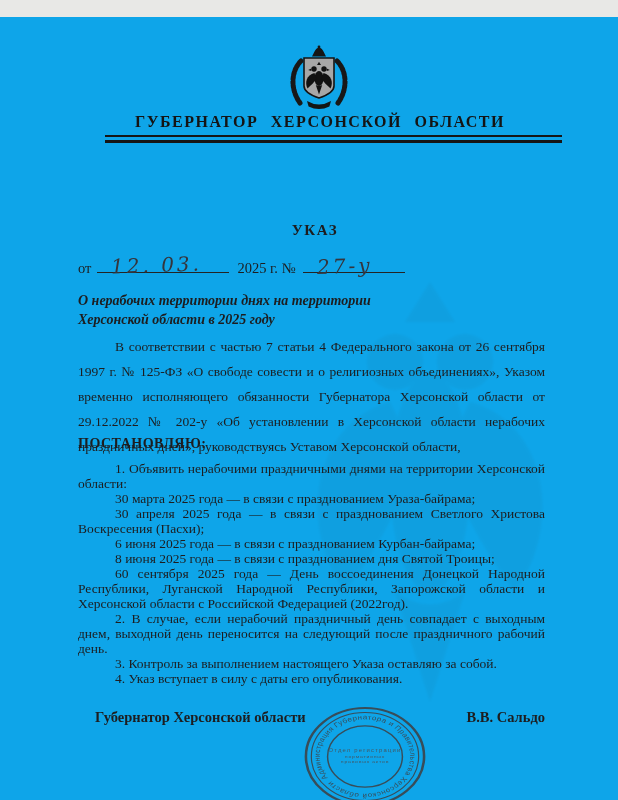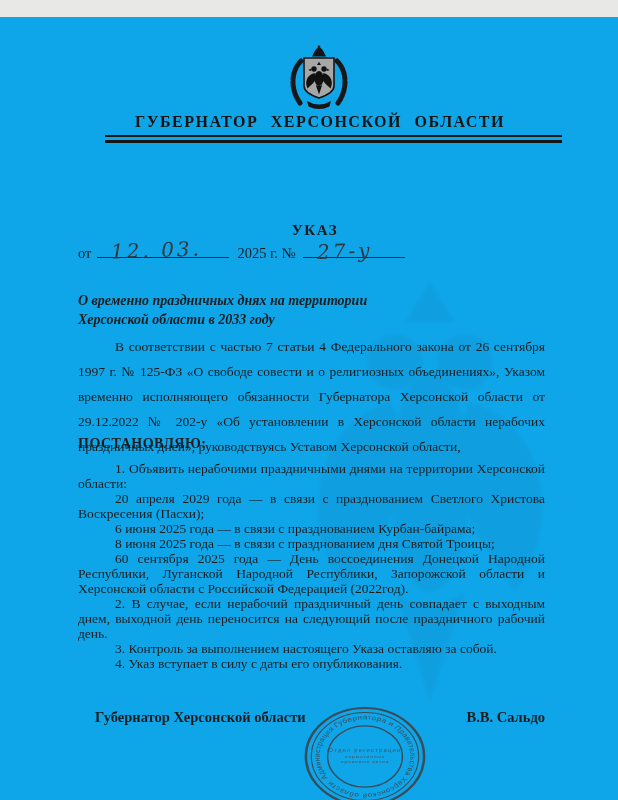--- a/index.html
+++ b/index.html
@@ -15,21 +15,21 @@
   }
   .header-rule{
     position:absolute;left:105px;top:118px;width:457px;height:3px;
     border-top:2px solid #161616;border-bottom:3px solid #161616;
   }
   .watermark{position:absolute;left:255px;top:215px;width:350px;height:520px;opacity:0.055;filter:blur(1px);pointer-events:none;}
   .doc-type{
     position:absolute;left:0;top:205px;width:630px;text-align:center;
     font-weight:bold;font-size:15px;letter-spacing:1.5px;
   }
-  .date-row{position:absolute;left:78px;top:228px;font-size:14.5px;white-space:nowrap;}
+  .date-row{position:absolute;left:78px;top:243px;font-size:14.5px;white-space:nowrap;}
   .blank{display:inline-block;border-bottom:1.5px solid #242424;position:relative;vertical-align:baseline;}
   .blank.b1{width:132px;margin:0 8px 0 6px;}
   .blank.b2{width:102px;margin-left:8px;}
   .hw{
     position:absolute;font-family:"DejaVu Serif", serif;font-style:italic;
     font-size:20px;color:#35353c;letter-spacing:3px;white-space:nowrap;
     transform:rotate(-2deg);
   }
   .hw.d{left:14px;top:-19px;}
   .hw.n{left:14px;top:-18px;}
@@ -100,31 +100,32 @@
   <div class="org-title">ГУБЕРНАТОР ХЕРСОНСКОЙ ОБЛАСТИ</div>
   <div class="header-rule"></div>
 
   <div class="doc-type">УКАЗ</div>
 
   <div class="date-row">
     <span>от</span><span class="blank b1"><span class="hw d">12. 03.</span></span><span>2025 г. №</span><span class="blank b2"><span class="hw n">27-у</span></span>
   </div>
 
   <div class="subject">
-    <div>О временно праздничных днях на территории</div>
-    <div>Херсонской области в 2033 году</div>
+    <div>О нерабочих территории днях на территории</div>
+    <div>Херсонской области в 2025 году</div>
   </div>
 
   <p class="preamble">В соответствии с частью 7 статьи 4 Федерального закона от 26 сентября 1997 г. № 125-ФЗ «О свободе совести и о религиозных объединениях», Указом временно исполняющего обязанности Губернатора Херсонской области от 29.12.2022 № 202-у «Об установлении в Херсонской области нерабочих праздничных дней», руководствуясь Уставом Херсонской области,</p>
 
   <div class="resolve">ПОСТАНОВЛЯЮ:</div>
 
   <div class="items">
     <p>1. Объявить нерабочими праздничными днями на территории Херсонской области:</p>
-    <p>20 апреля 2029 года — в связи с празднованием Светлого Христова Воскресения (Пасхи);</p>
+    <p>30 марта 2025 года — в связи с празднованием Ураза-байрама;</p>
+    <p>30 апреля 2025 года — в связи с празднованием Светлого Христова Воскресения (Пасхи);</p>
     <p>6 июня 2025 года — в связи с празднованием Курбан-байрама;</p>
     <p>8 июня 2025 года — в связи с празднованием дня Святой Троицы;</p>
     <p>60 сентября 2025 года — День воссоединения Донецкой Народной Республики, Луганской Народной Республики, Запорожской области и Херсонской области с Российской Федерацией (2022год).</p>
     <p>2. В случае, если нерабочий праздничный день совпадает с выходным днем, выходной день переносится на следующий после праздничного рабочий день.</p>
     <p>3. Контроль за выполнением настоящего Указа оставляю за собой.</p>
     <p>4. Указ вступает в силу с даты его опубликования.</p>
   </div>
 
   <div class="sig-row">
     <span class="pos">Губернатор Херсонской области</span>

